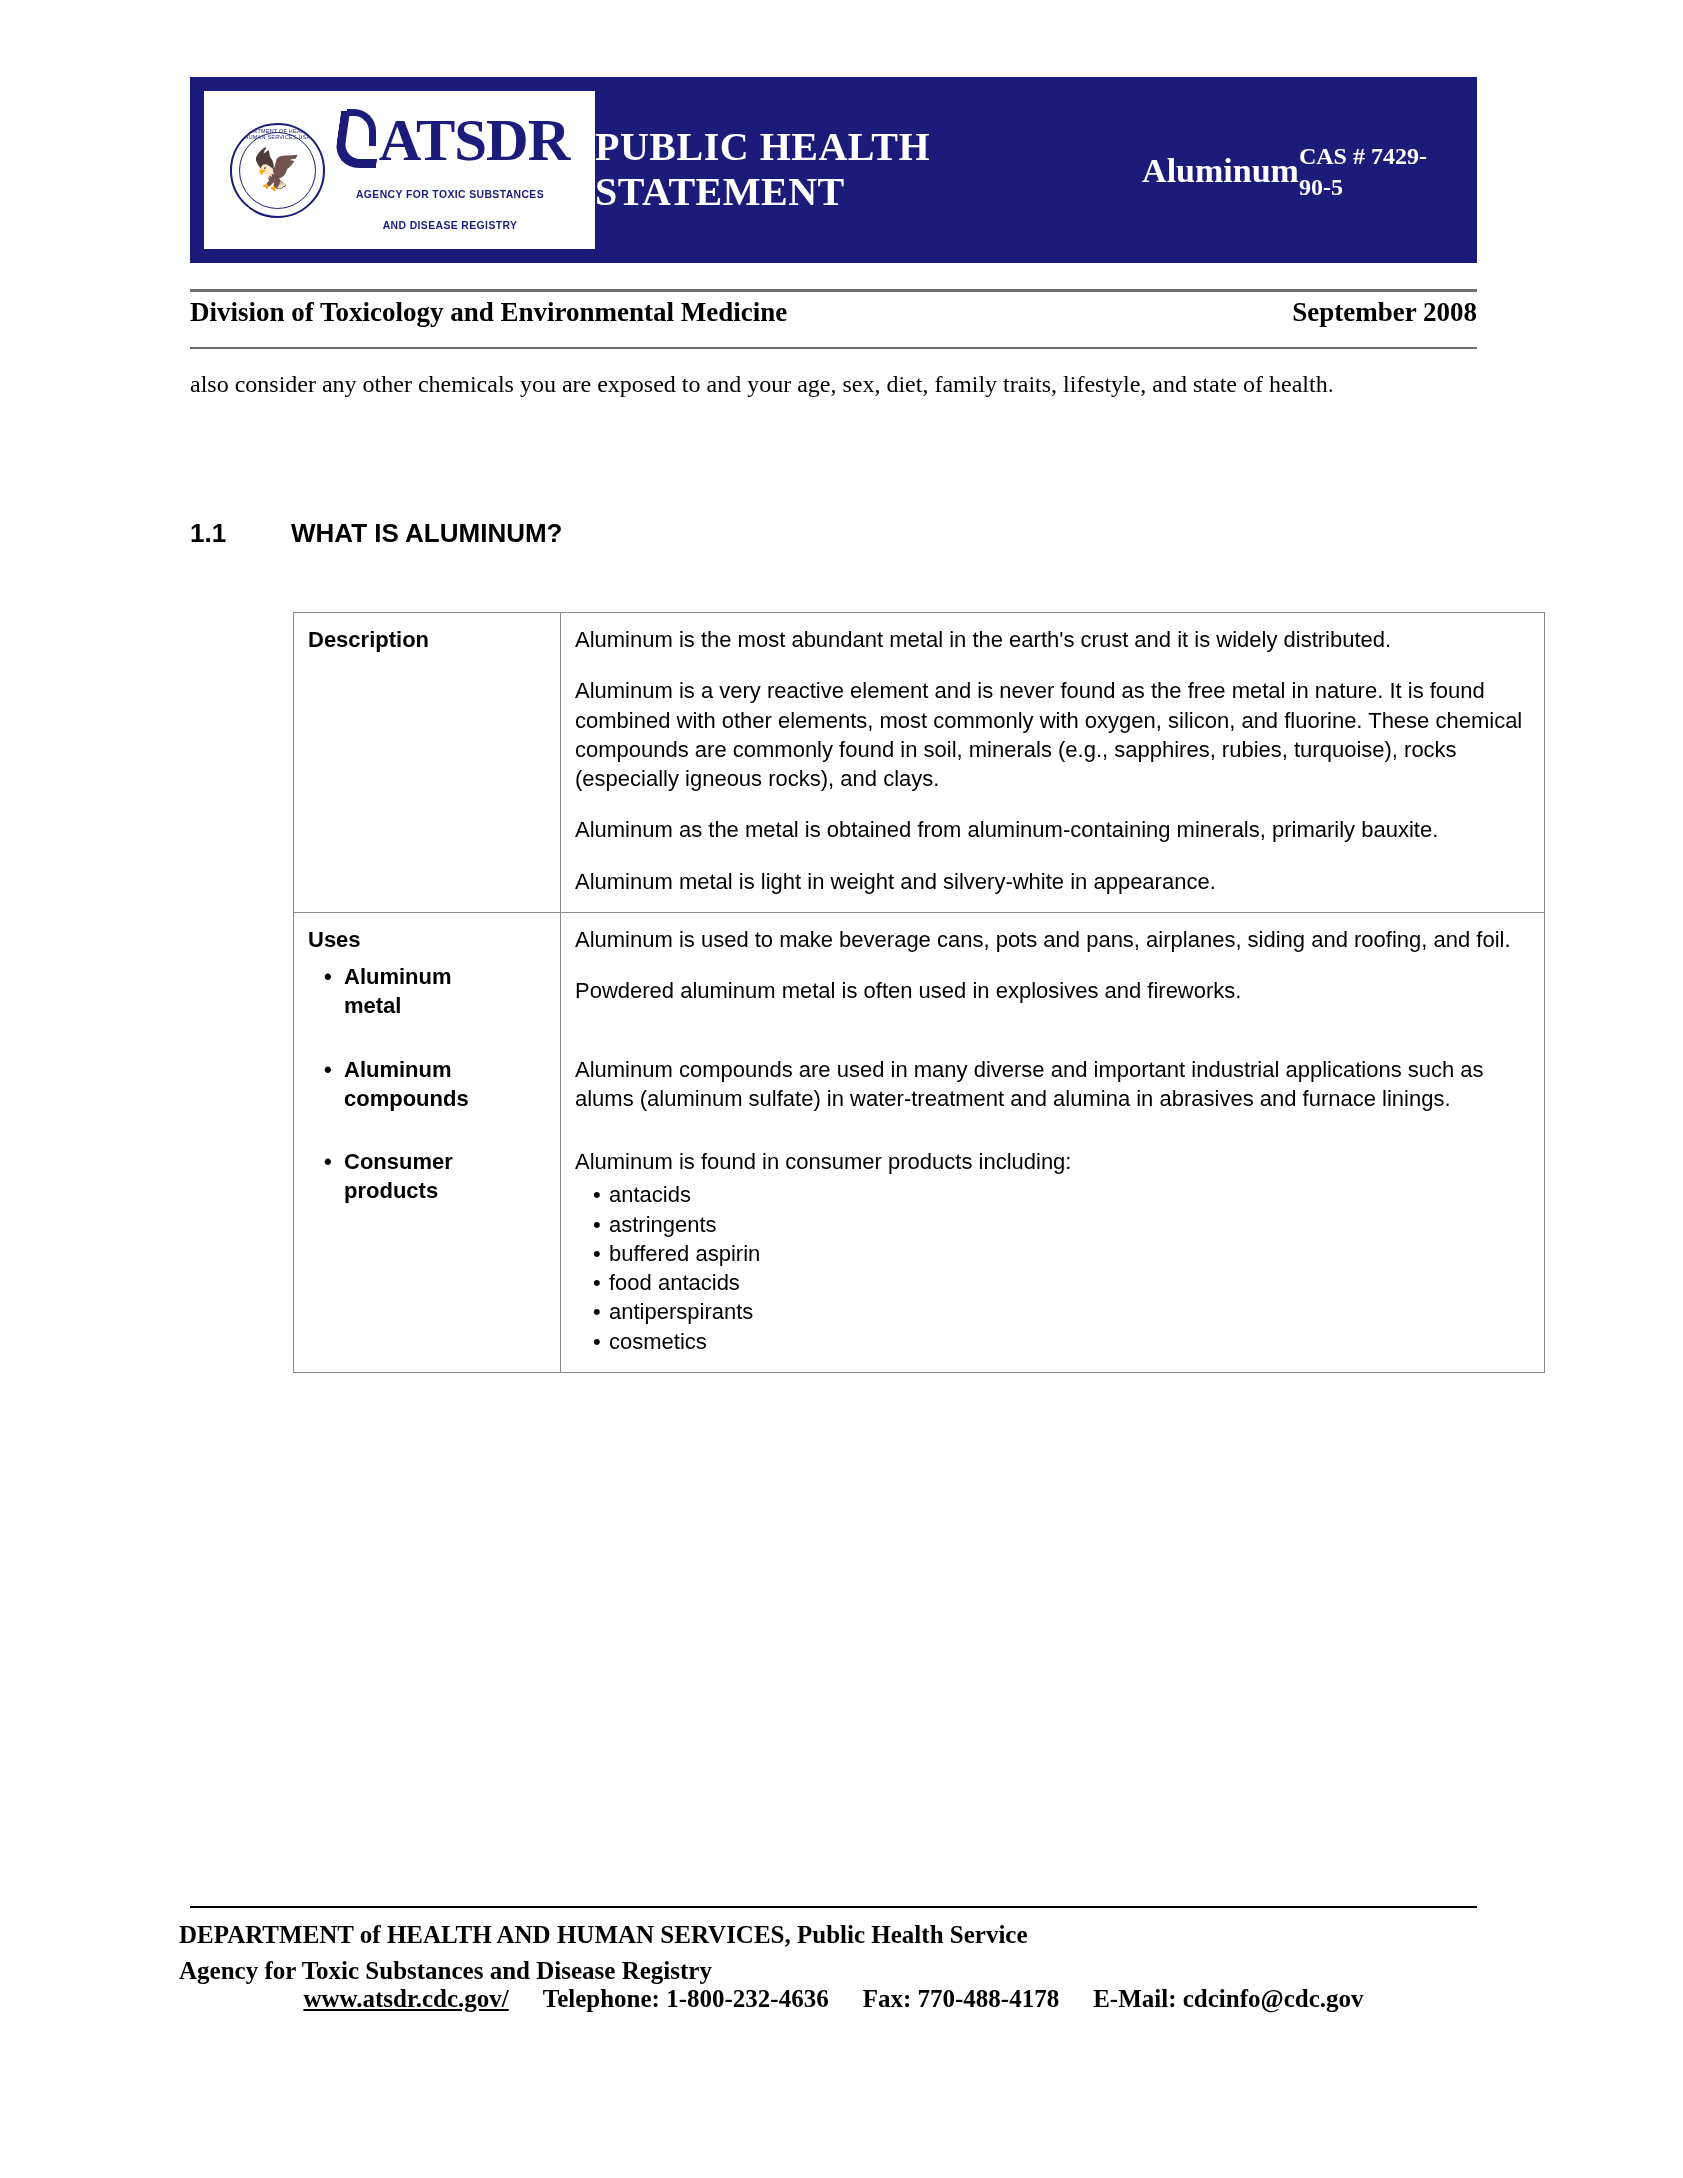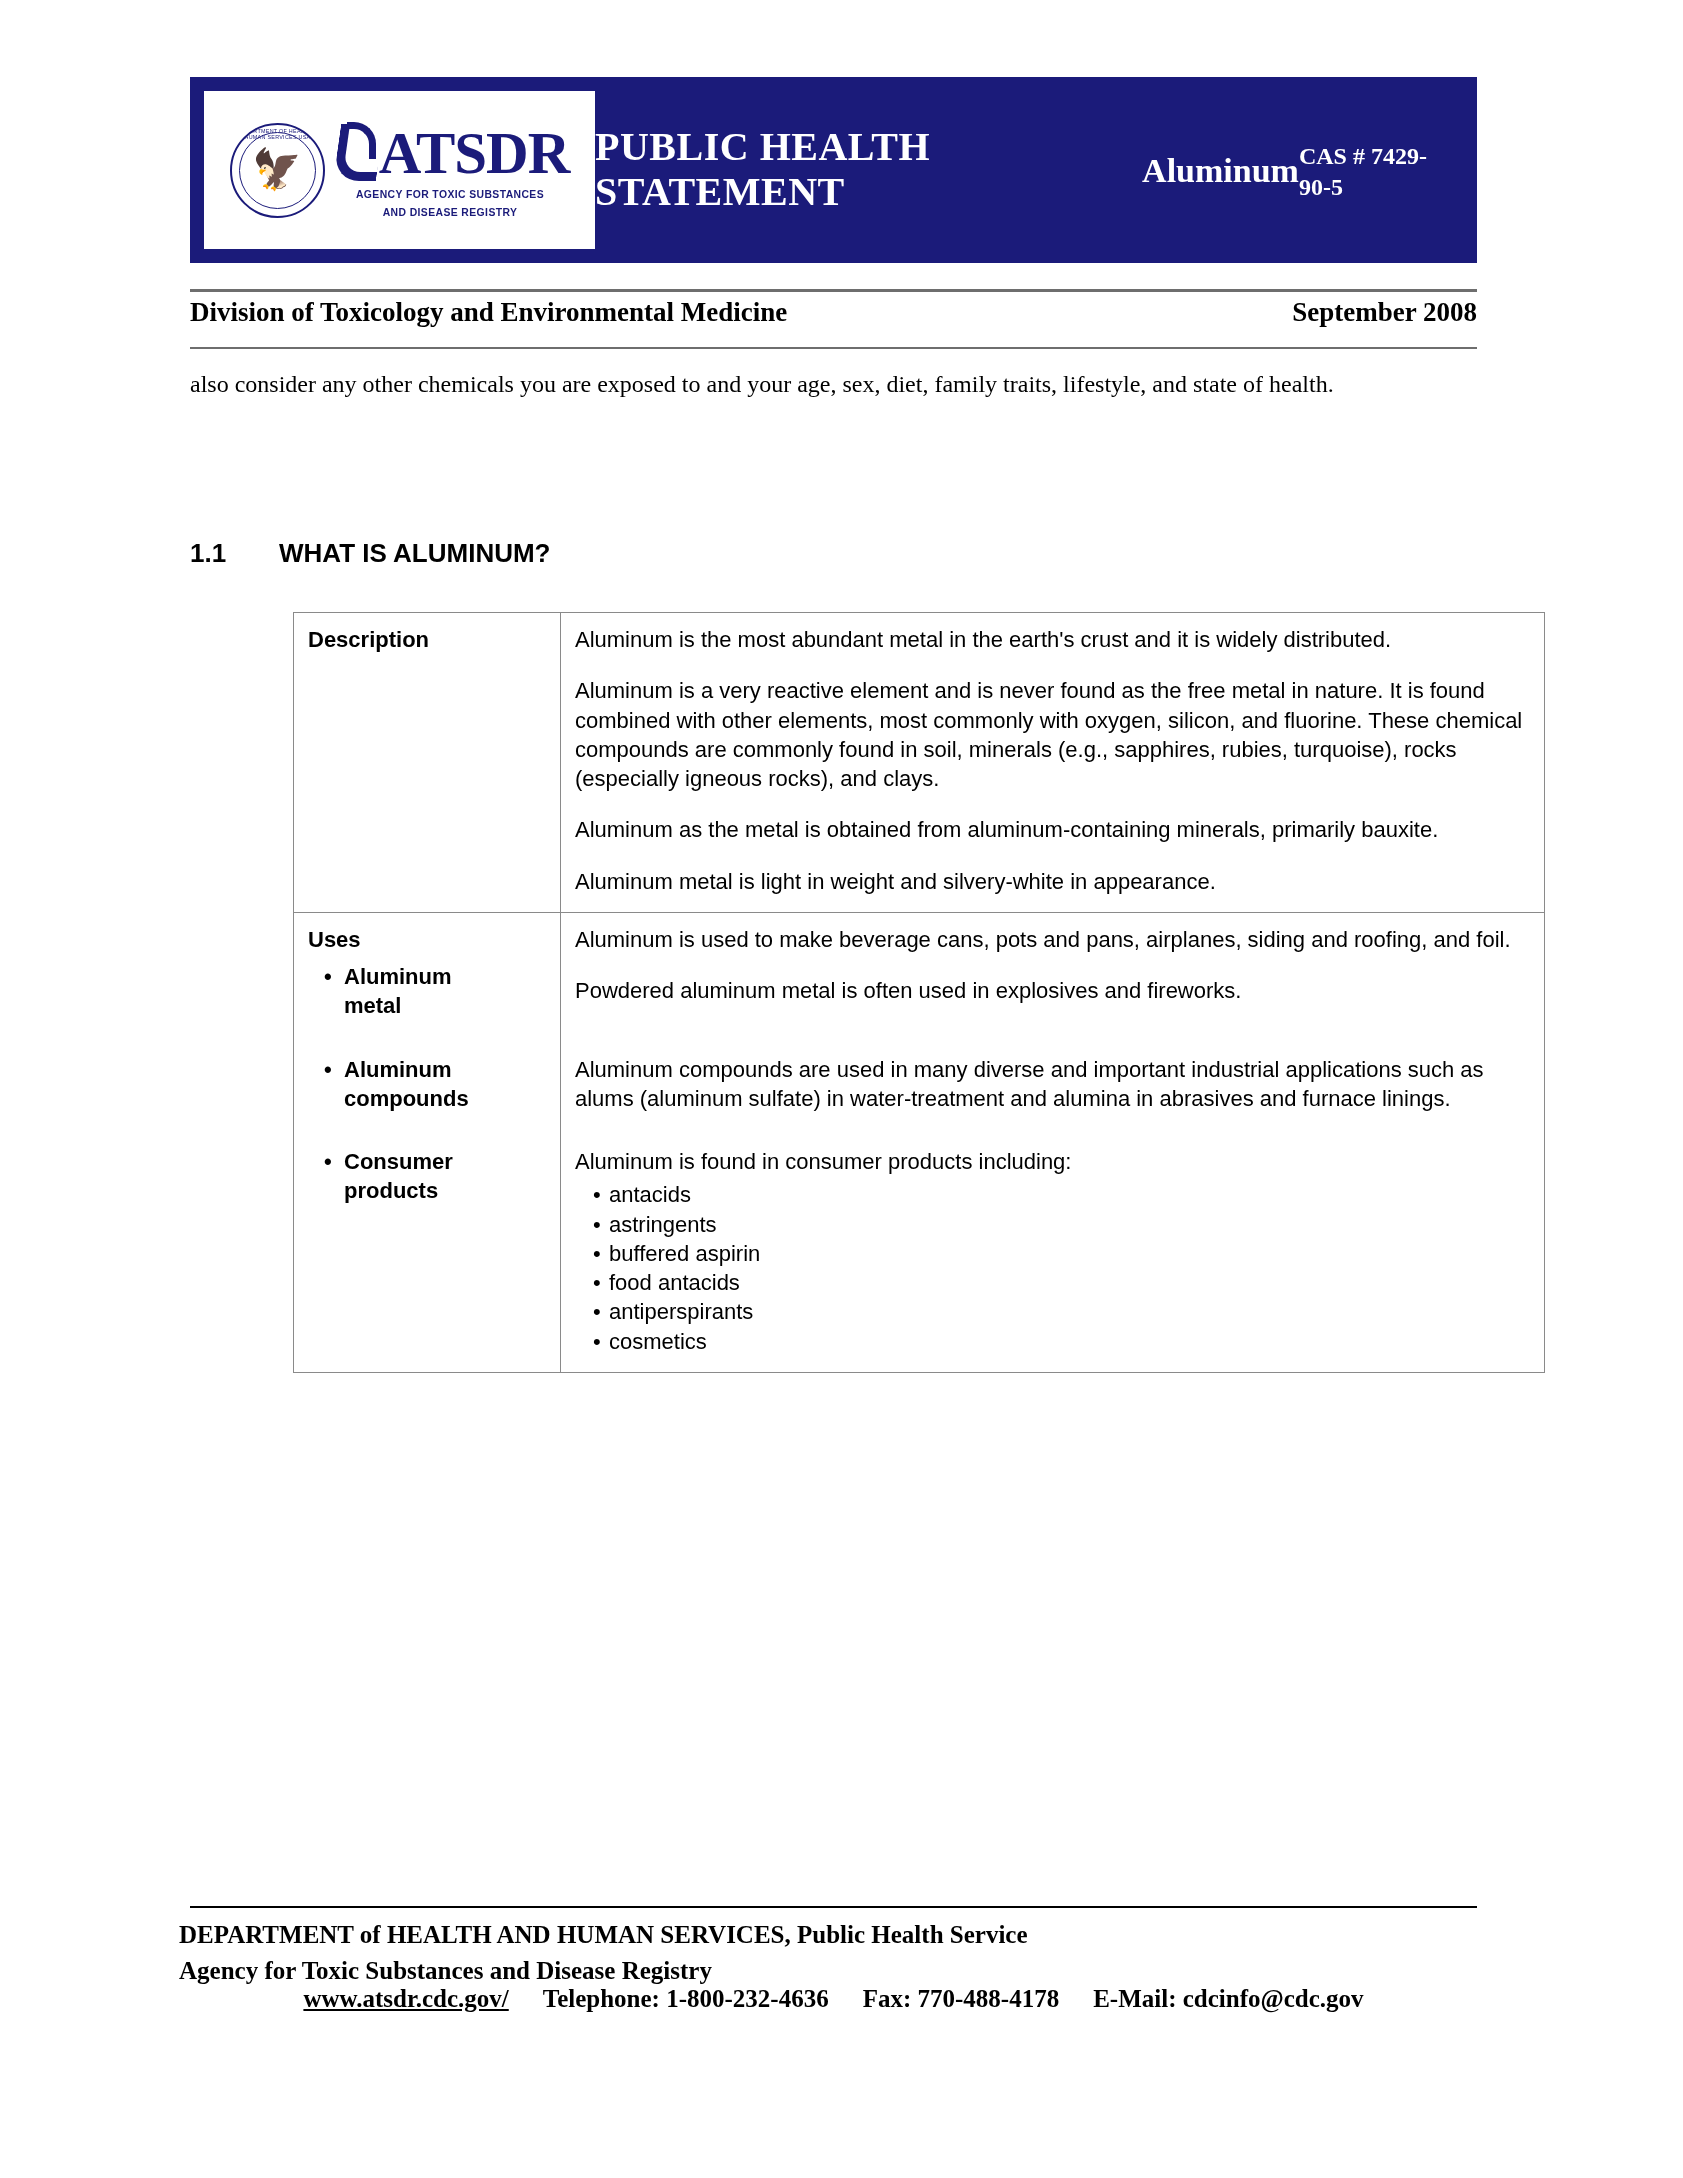--- a/index.html
+++ b/index.html
@@ -121,21 +121,21 @@
     border-top: 7px solid #1b1b7a;
     border-radius: 0 22px 0 0;
   }
   .brand-sub {
     font-family: "Liberation Sans", sans-serif;
     font-size: 10.4px;
     font-weight: bold;
     color: #1b1b7a;
     letter-spacing: 0.4px;
     line-height: 1.25;
-    margin-top: 5px;
+    margin-top: 18px;
     text-align: center;
   }
   .banner-titles {
     flex: 1;
     display: flex;
     flex-direction: row;
     align-items: center;
     justify-content: center;
     color: #ffffff;
     padding-right: 20px;
@@ -198,22 +198,21 @@
 
   
   .section-head {
     position: absolute;
     left: 190px;
     top: 518px;
     font-family: "Liberation Sans", sans-serif;
     font-weight: bold;
     font-size: 26px;
     display: flex;
-    gap: 4px;
-    margin-top: 20px;
+    gap: 16px;
   }
   .section-head .num { width: 85px; }
 
   
   .tbl {
     position: absolute;
     left: 293px;
     top: 612px;
     width: 1252px;
     border-collapse: collapse;

